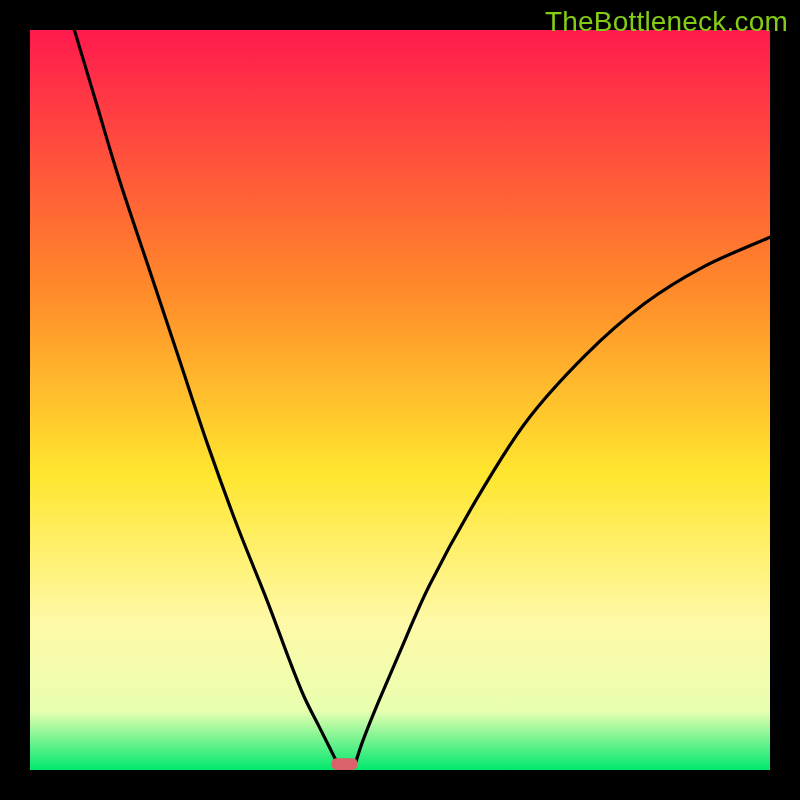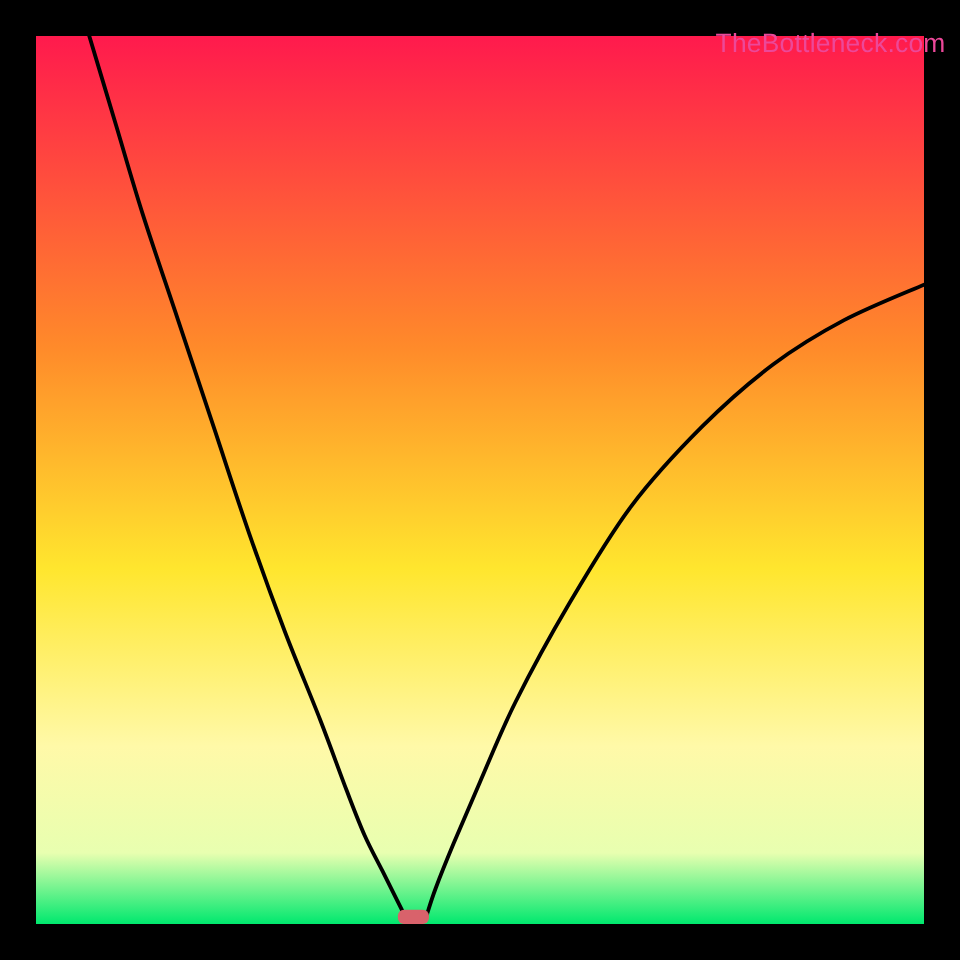--- a/index.html
+++ b/index.html
@@ -8,26 +8,25 @@
     width: 800px;
     height: 800px;
     background: #000;
     position: relative;
     font-family: Arial, Helvetica, sans-serif;
   }
   .watermark {
     position: absolute;
     top: 6px;
     right: 12px;
-    color: #ec4899;
-    font-size: 22px;
+    color: #84cc16;
+    font-size: 28px;
     font-weight: 500;
     z-index: 10;
     letter-spacing: 0.2px;
-    margin-top: 17px;
   }
   .frame {
     position: absolute;
     top: 30px;
     left: 30px;
     width: 740px;
     height: 740px;
     background: #000;
   }
   svg {

